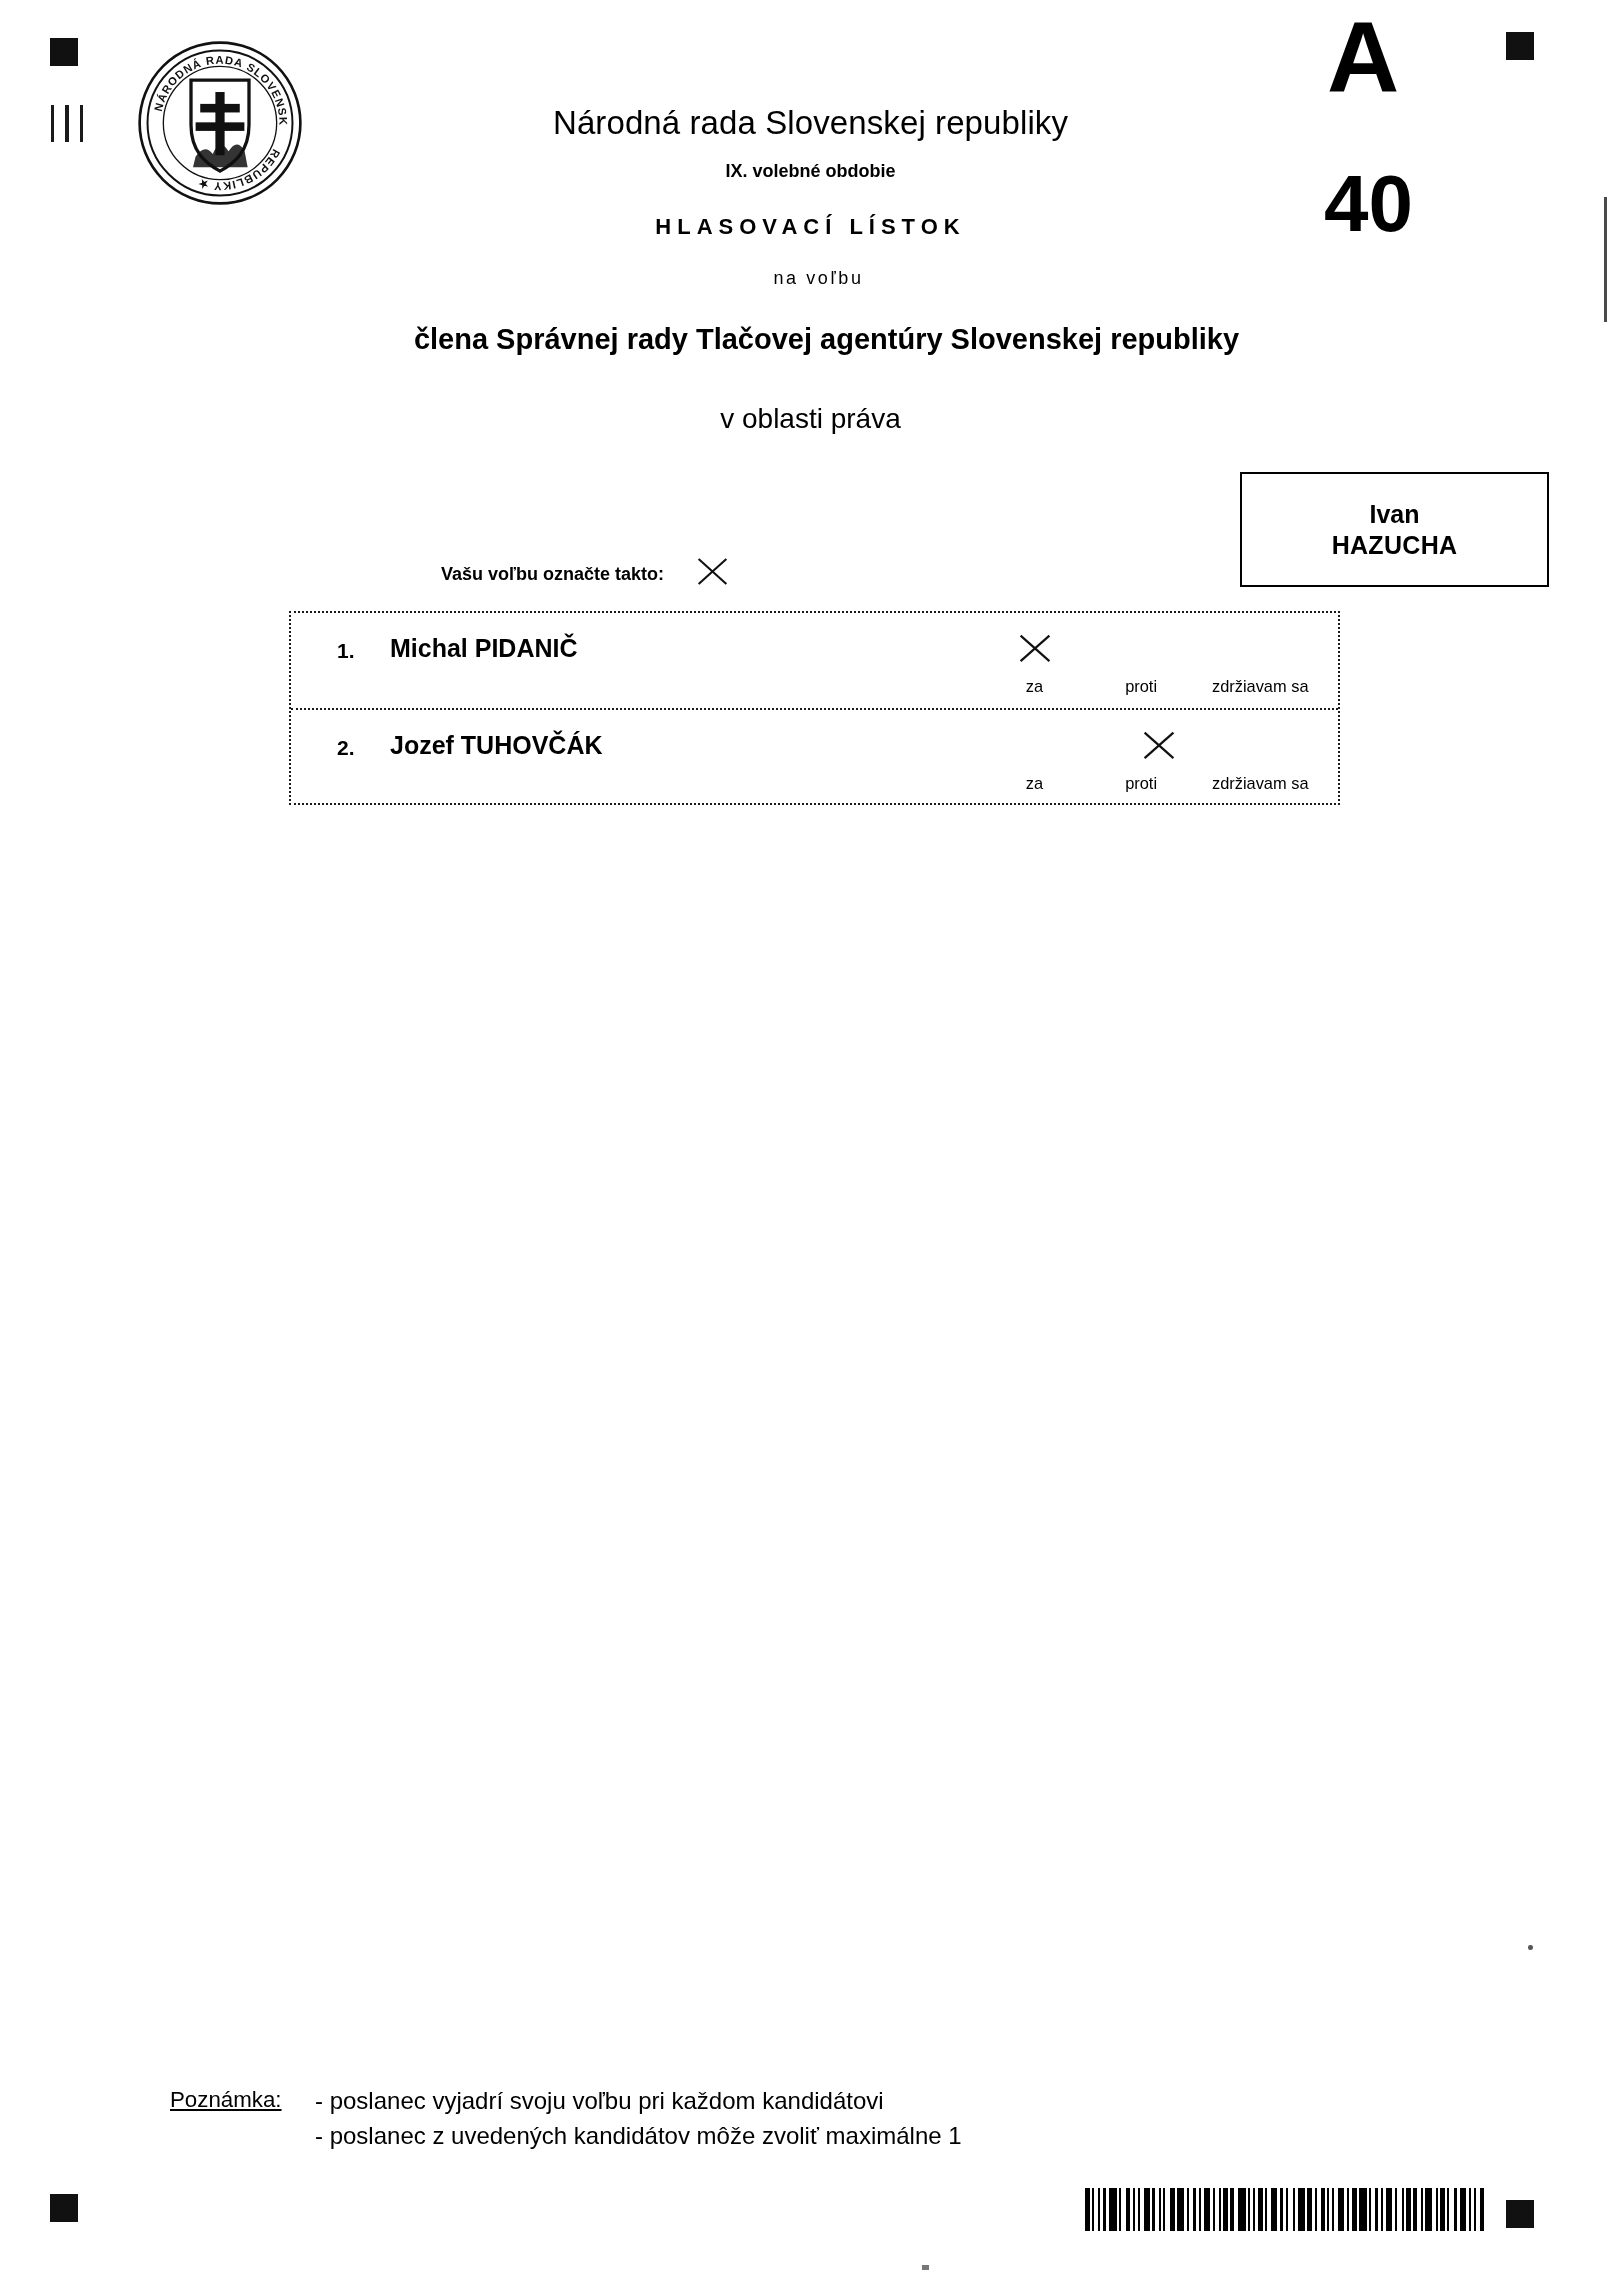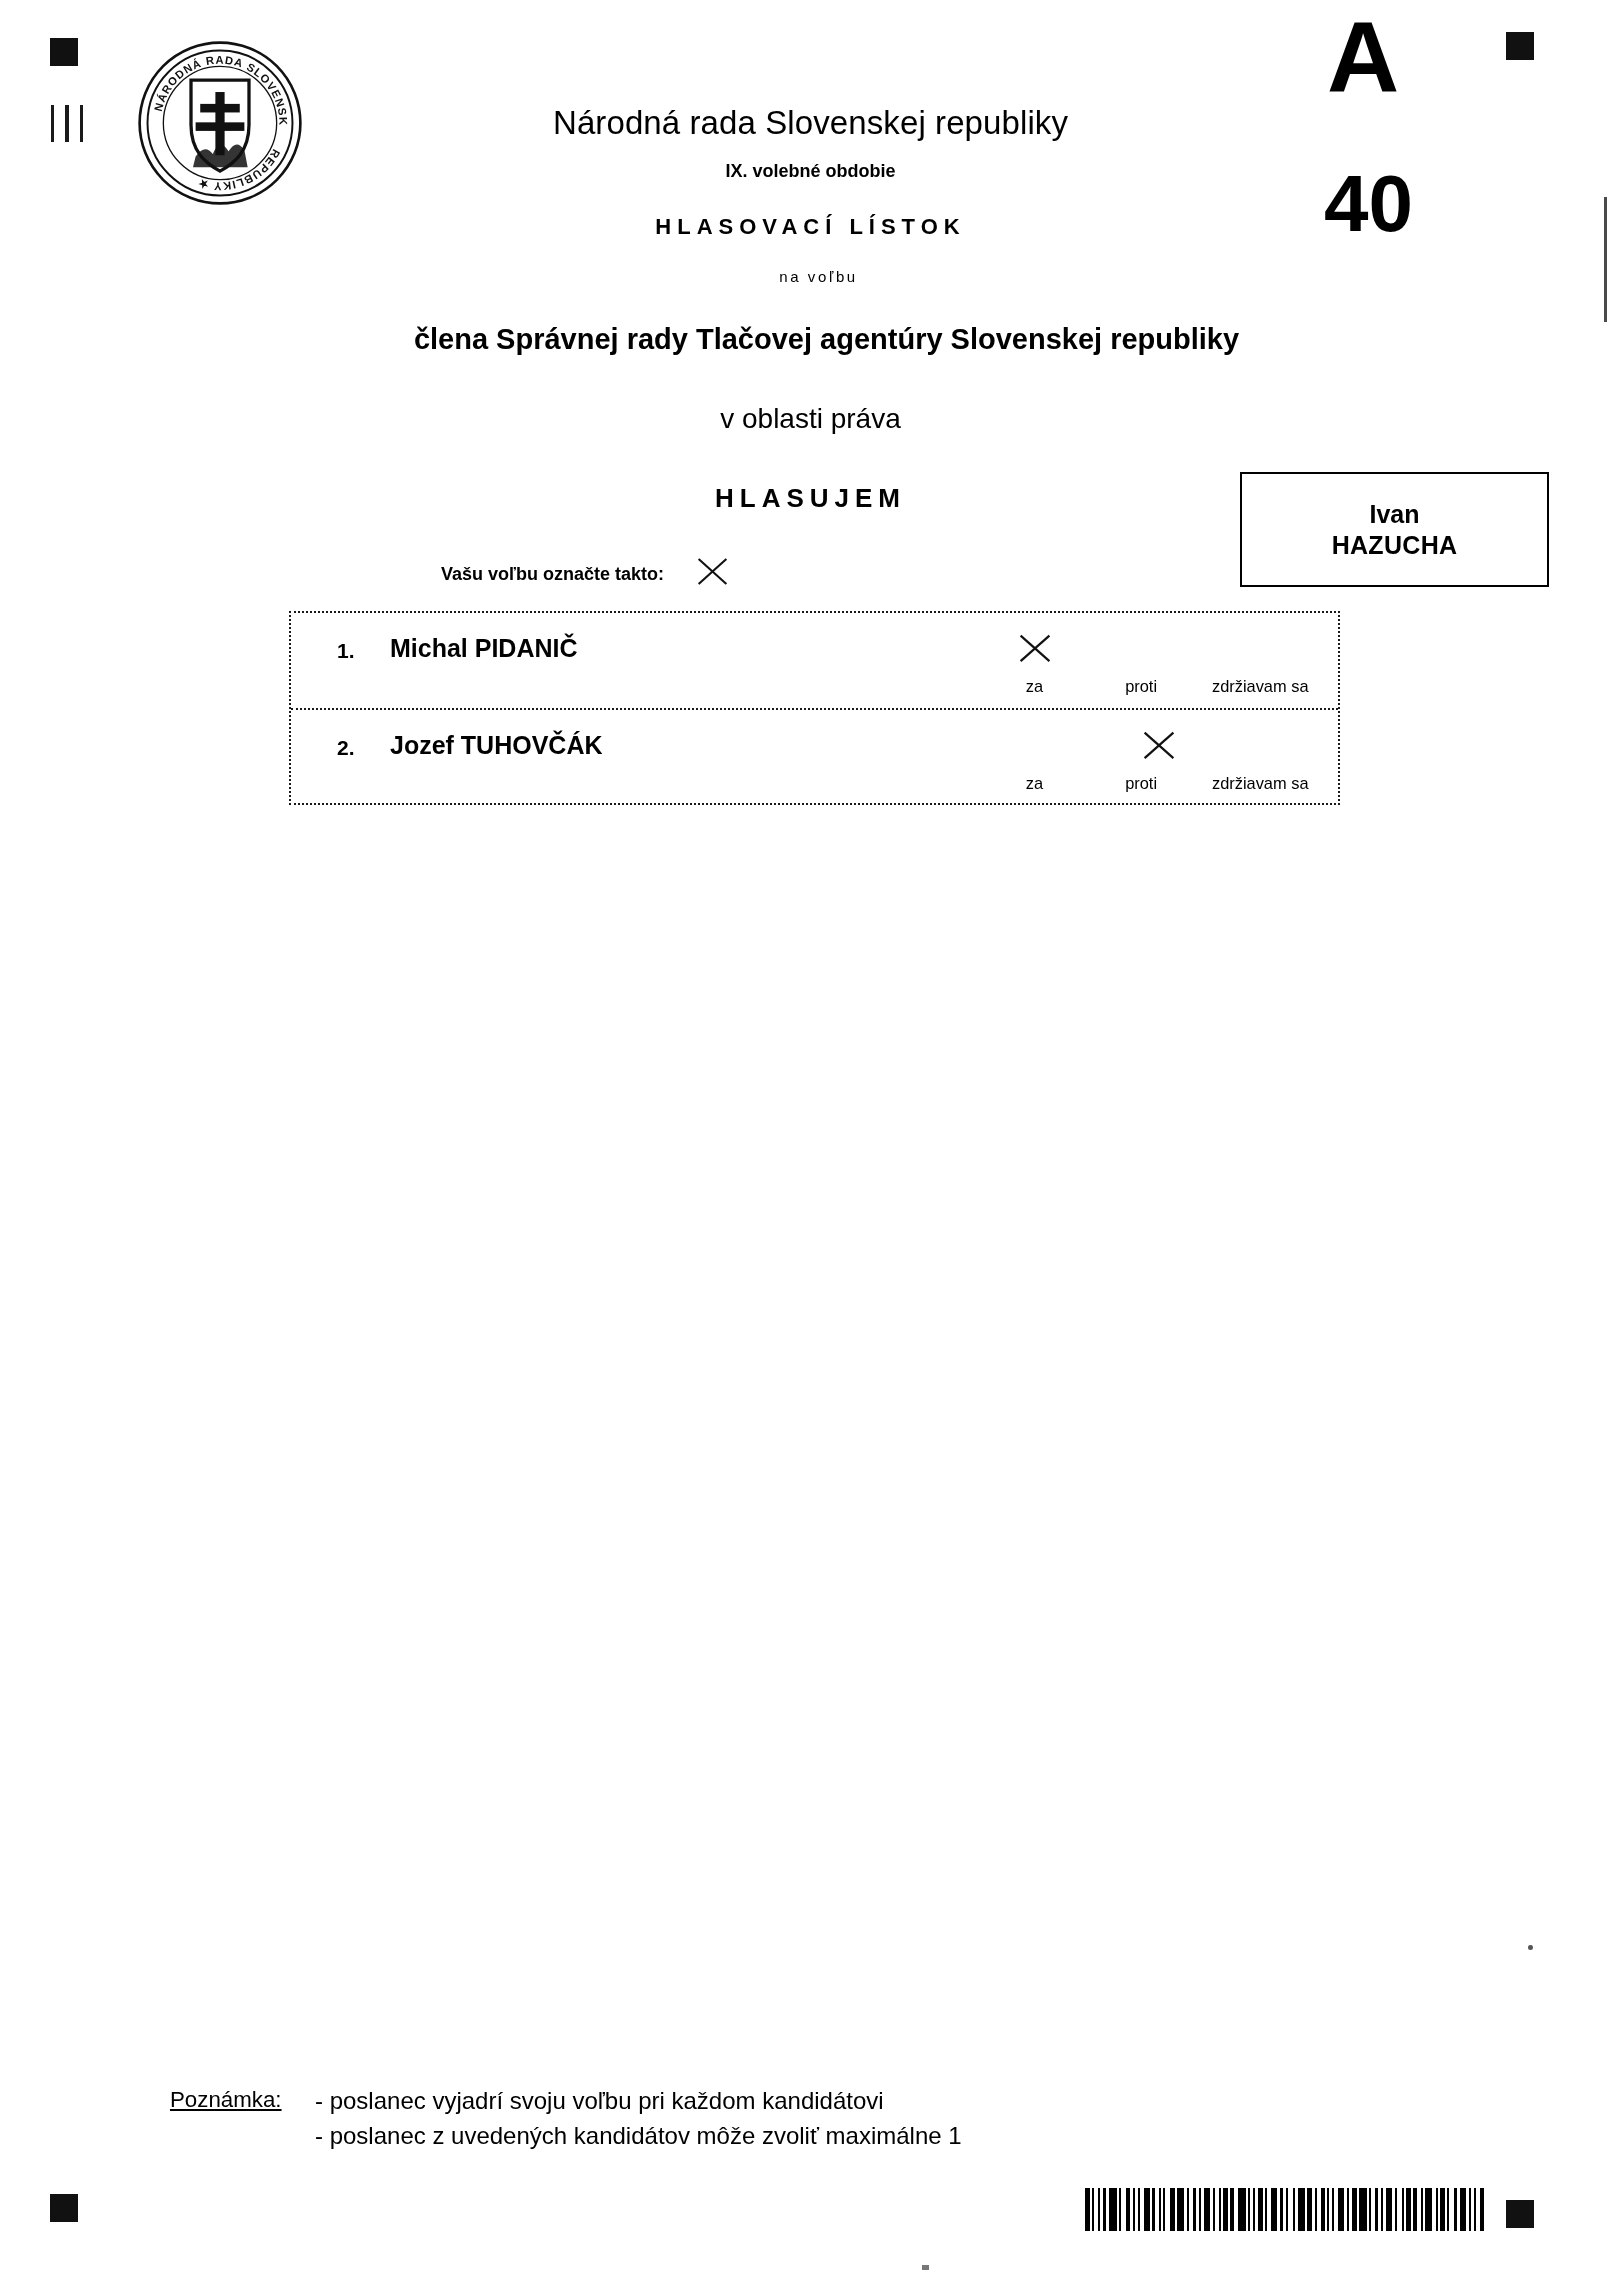--- a/index.html
+++ b/index.html
@@ -78,21 +78,21 @@
     font-weight: 600;
   }
   #title-ballot {
     left: 0; right: 0; top: 214px;
     font-size: 22px;
     font-weight: bold;
     letter-spacing: 6px;
   }
   #subtitle-election {
     left: 16px; right: 0; top: 268px;
-    font-size: 15px;
+    font-size: 18px;
     letter-spacing: 2.6px;
   }
   #title-position {
     left: 0; right: 0; top: 323px;
     font-size: 29px;
     font-weight: 600;
     padding-left: 32px;
   }
   #title-field {
     left: 0; right: 0; top: 403px;
@@ -298,21 +298,20 @@
       </text>
     </svg>
   </div>
 
   <div class="hdr-center" id="title-parliament">Národná rada Slovenskej republiky</div>
   <div class="hdr-center" id="subtitle-term">IX. volebné obdobie</div>
   <div class="hdr-center" id="title-ballot">HLASOVACÍ LÍSTOK</div>
   <div class="hdr-center" id="subtitle-election">na voľbu</div>
   <div class="hdr-center" id="title-position">člena Správnej rady Tlačovej agentúry Slovenskej republiky</div>
   <div class="hdr-center" id="title-field">v oblasti práva</div>
-  <div class="hdr-center" id="title-vote">HLASUJEM</div>
 
   <div id="sheet-letter">A</div>
   <div id="sheet-number">40</div>
 
   <div id="member-box">
     <div class="first">Ivan</div>
     <div class="last">HAZUCHA</div>
   </div>
 
   <div id="mark-instruction">Vašu voľbu označte takto:</div>

